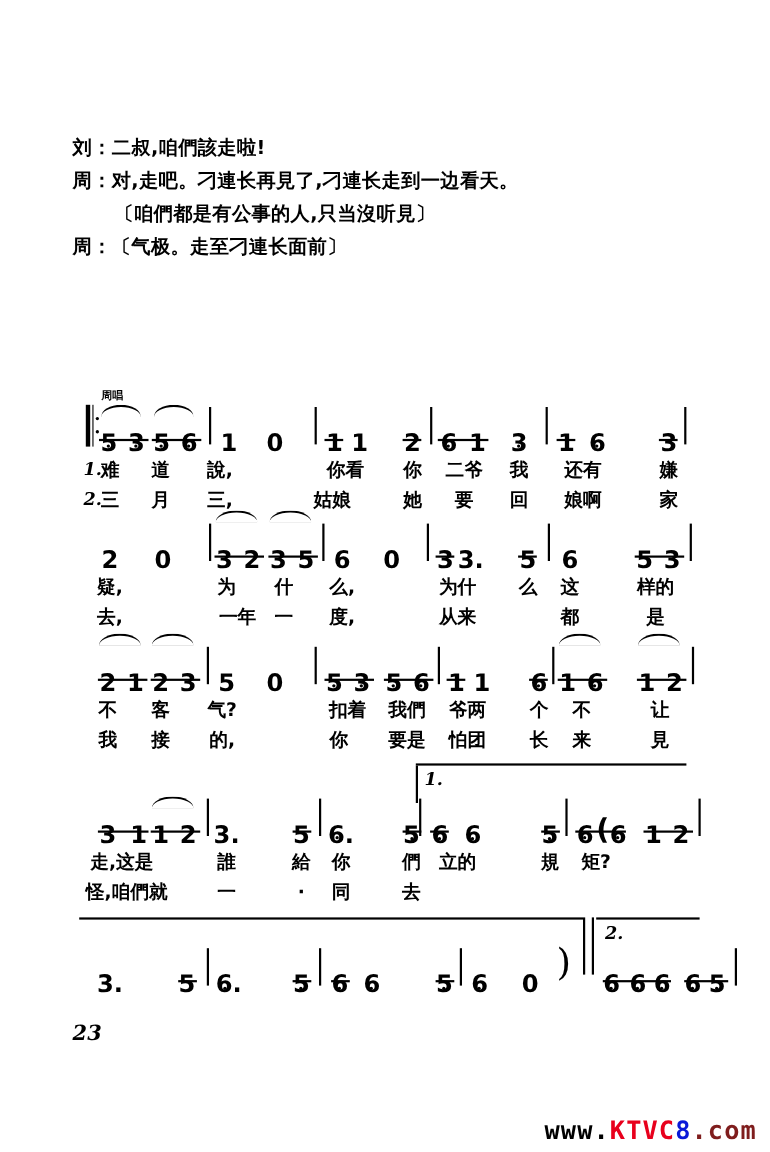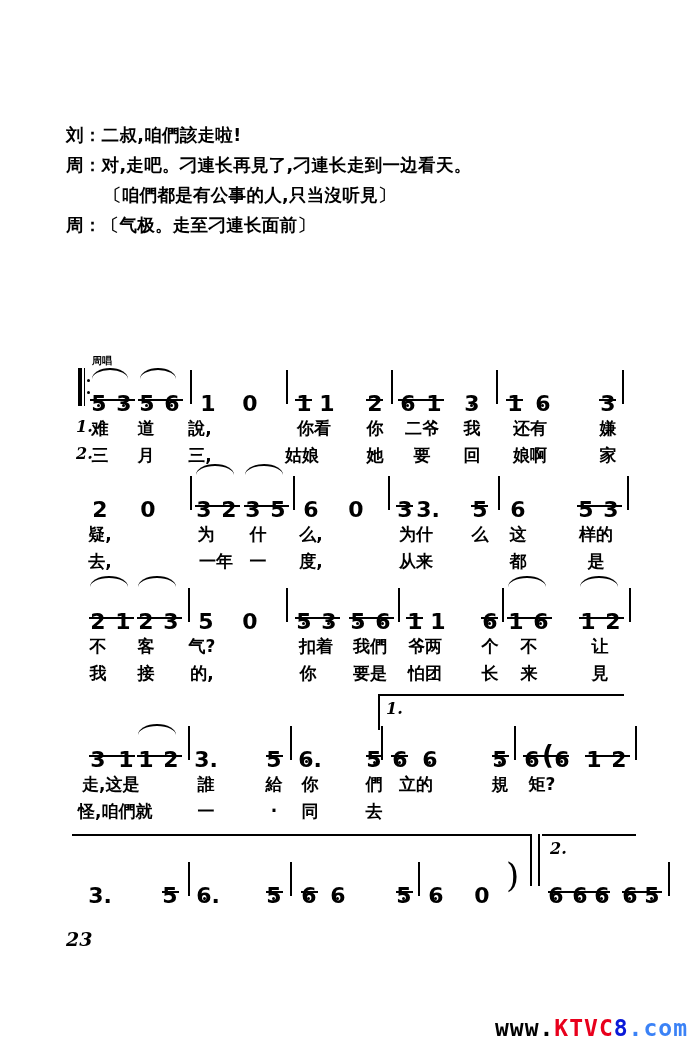--- a/index.html
+++ b/index.html
@@ -69,21 +69,21 @@
             font-family:"DejaVu Serif","Liberation Serif",serif;}
 
   
   .pagenum{position:absolute;left:66px;top:928px;font-style:italic;font-weight:700;
            font-size:19px;font-family:"DejaVu Serif","Liberation Serif",serif;}
 
   
   .watermark{position:absolute;right:12px;bottom:6px;
              font-family:"DejaVu Sans Mono","Liberation Mono",monospace;
              font-weight:700;font-size:23px;letter-spacing:1px;white-space:nowrap;}
-  .wm-www{color:#000;} .wm-ktvc{color:#e8001c;} .wm-8{color:#0a19d8;} .wm-com{color:#3b82f6;}
+  .wm-www{color:#000;} .wm-ktvc{color:#e8001c;} .wm-8{color:#0a19d8;} .wm-com{color:#7f1d1d;}
 </style>
 </head>
 <body>
 
 <div class="page">
 
   <div class="dialogue">
     <span class="dline">刘：二叔,咱們該走啦!</span>
     <span class="dline">周：对,走吧。刁連长再見了,刁連长走到一边看天。</span>
     <span class="dline indent">〔咱們都是有公事的人,只当沒听見〕</span>

